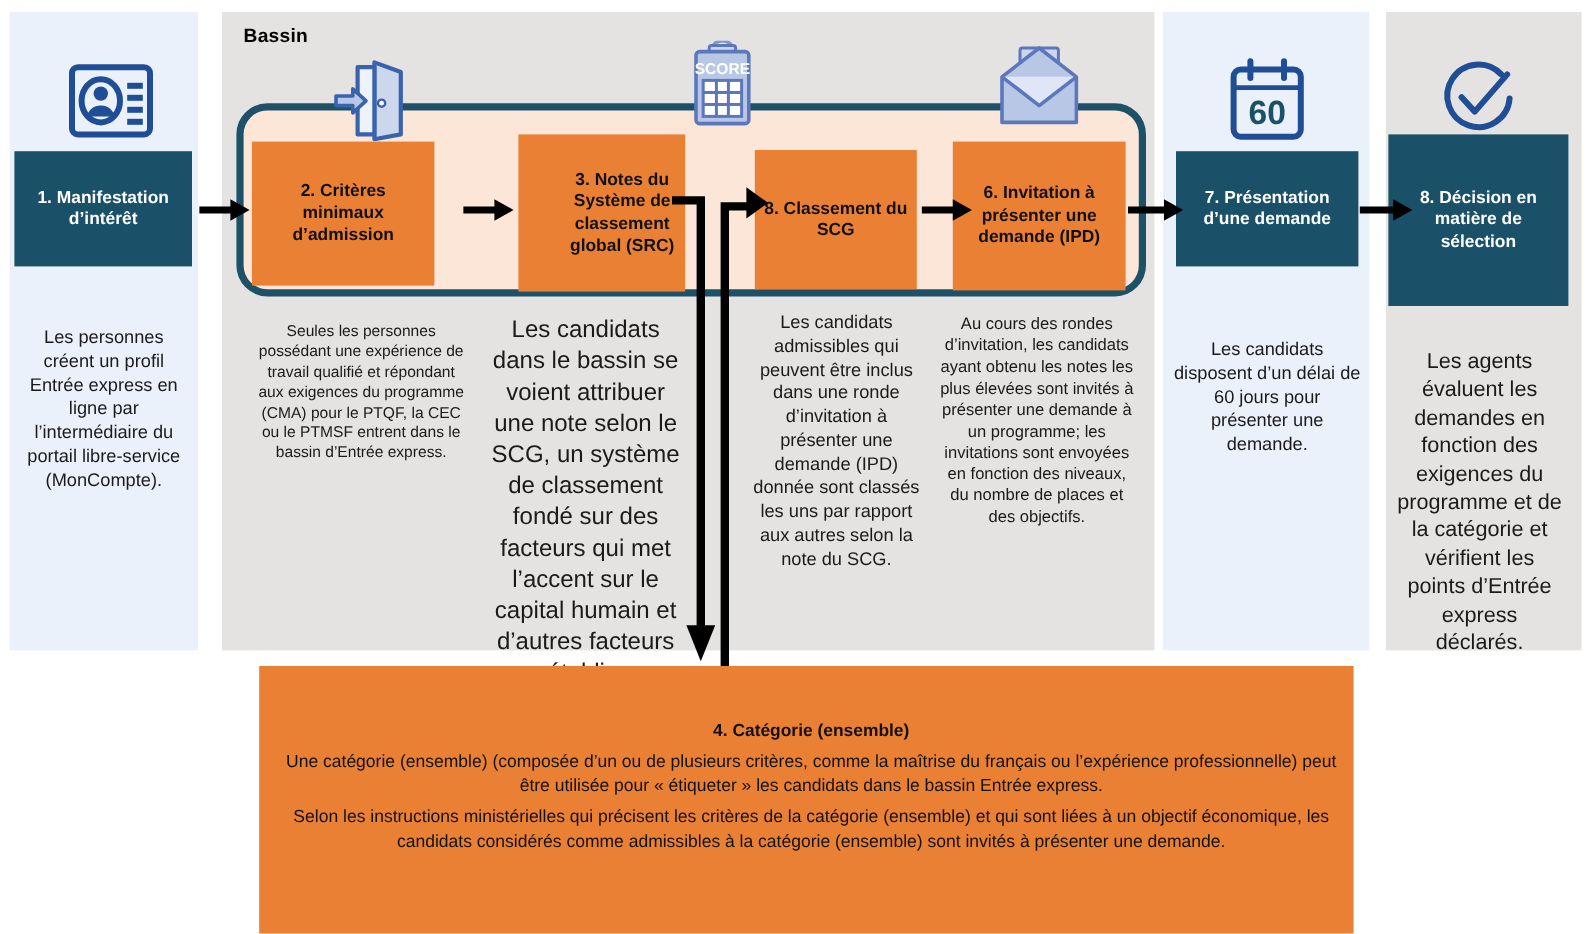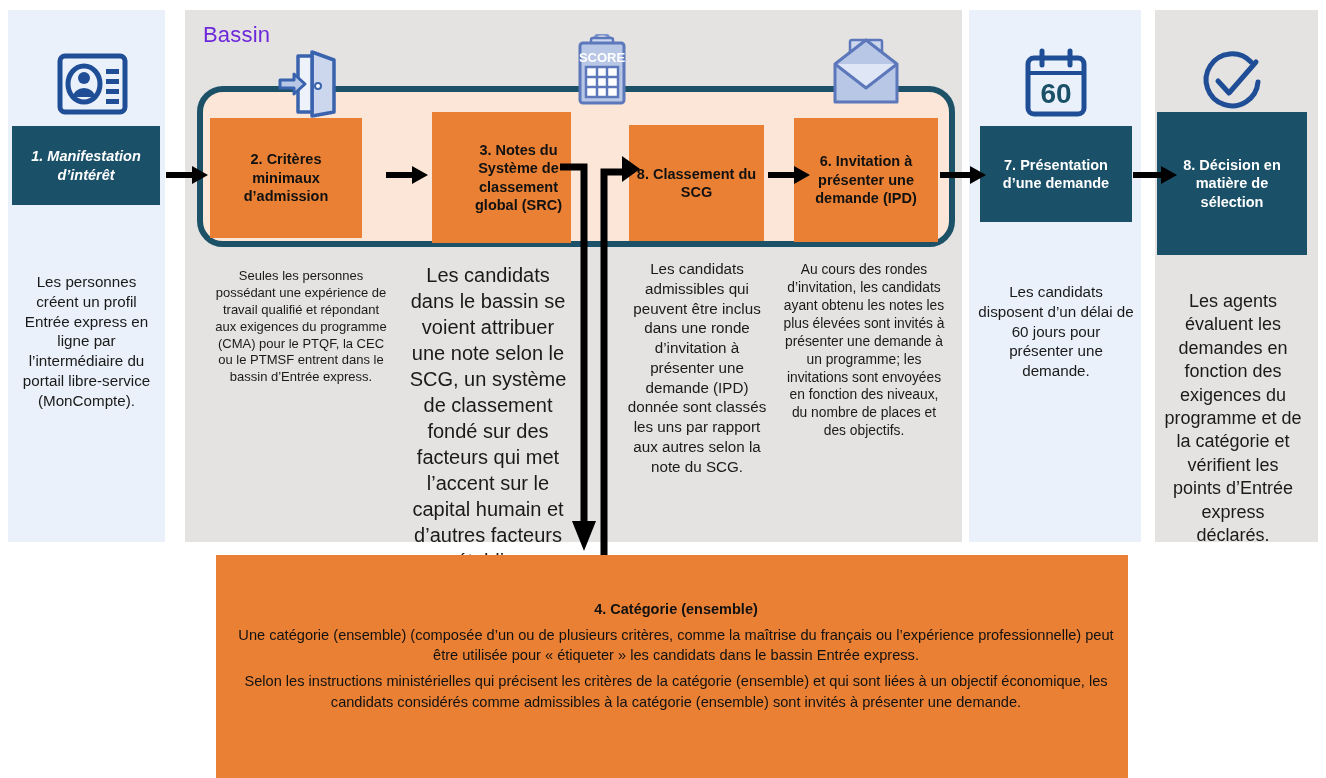--- a/index.html
+++ b/index.html
@@ -15,23 +15,23 @@
   
   .bassin-round{
     position:absolute;
     background:#fce6d7;
     border:6px solid #1d5168;
     border-radius:26px;
     box-sizing:border-box;
   }
   .bassin-title{
     position:absolute;
-    font-weight:normal;
-    font-size:22px;
-    color:#6d28d9;
+    font-weight:bold;
+    font-size:16px;
+    color:#000000;
     letter-spacing:.2px;
   }
 
   
   .step-box{
     position:absolute;box-sizing:border-box;
     display:flex;align-items:center;justify-content:center;
     text-align:center;font-weight:bold;line-height:1.27;
     padding:4px 6px;
   }
@@ -136,21 +136,21 @@
   </svg>
 </div>
 
 <div class="icon" style="left:1196px;top:48px;width:72px;height:72px;">
   <svg width="72" height="72" viewBox="0 0 72 72">
     <path d="M55 14 A26 26 0 1 0 62 34" fill="none" stroke="#1f4e96" stroke-width="5" stroke-linecap="round"></path>
     <path d="M22 33 L33 45 L60 14" fill="none" stroke="#1f4e96" stroke-width="5" stroke-linecap="round" stroke-linejoin="round"></path>
   </svg>
 </div>
 
-<div class="step-box step-dark" style="left:12px;top:126px;width:148px;height:79px;font-style:italic;">
+<div class="step-box step-dark" style="left:12px;top:126px;width:148px;height:96px;">
   <span>1. Manifestation d’intérêt</span>
 </div>
 
 <div class="step-box step-orange" style="left:210px;top:118px;width:152px;height:120px;">
   <span>2. Critères minimaux d’admission</span>
 </div>
 
 <div class="step-box step-orange" style="left:432px;top:112px;width:139px;height:131px;padding-left:40px;">
   <span>3. Notes du Système de classement global (SRC)</span>
 </div>

